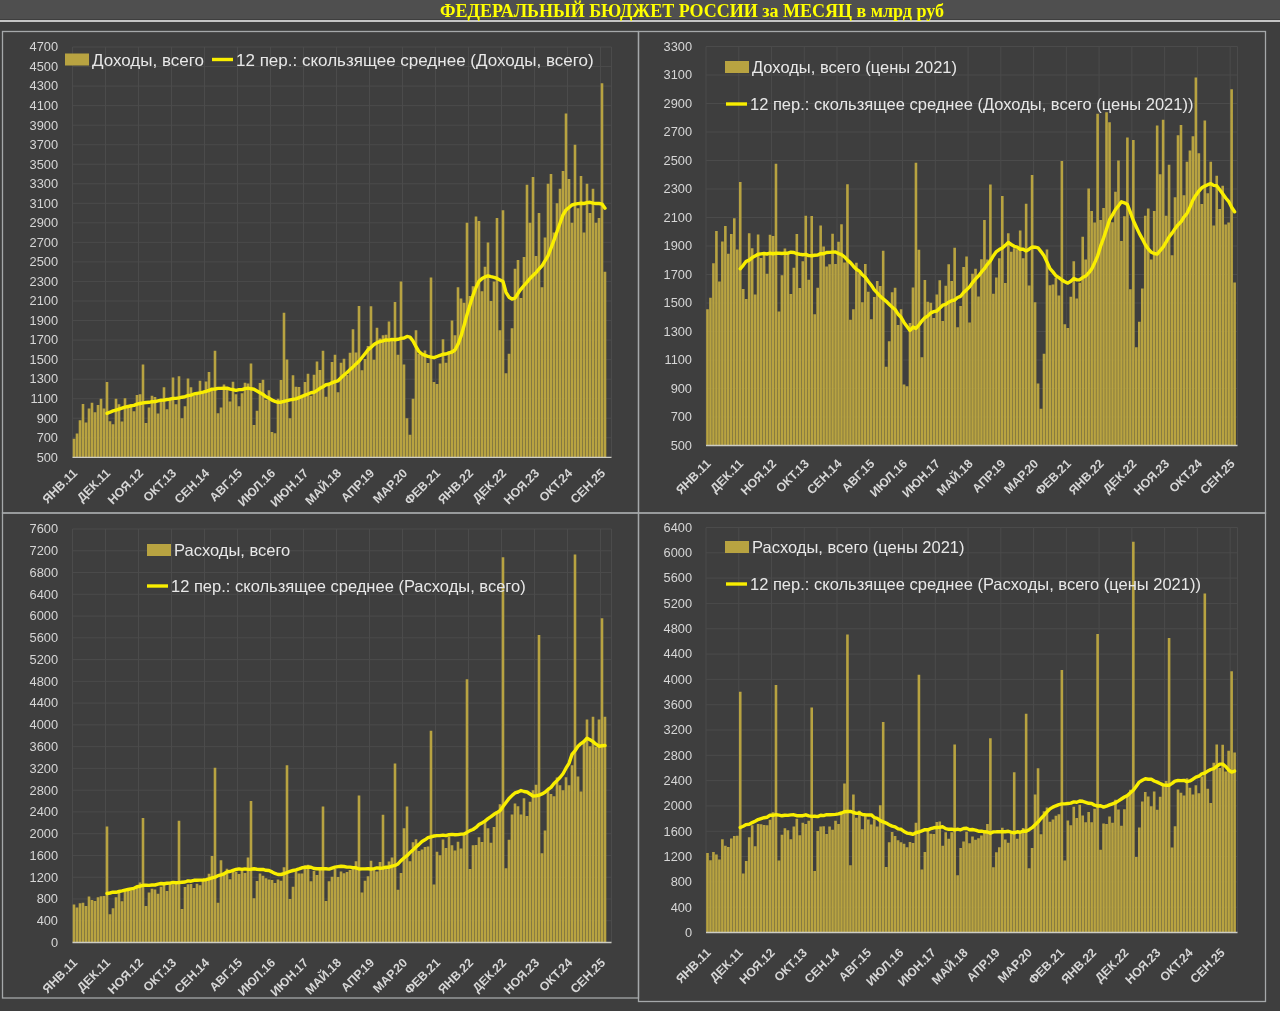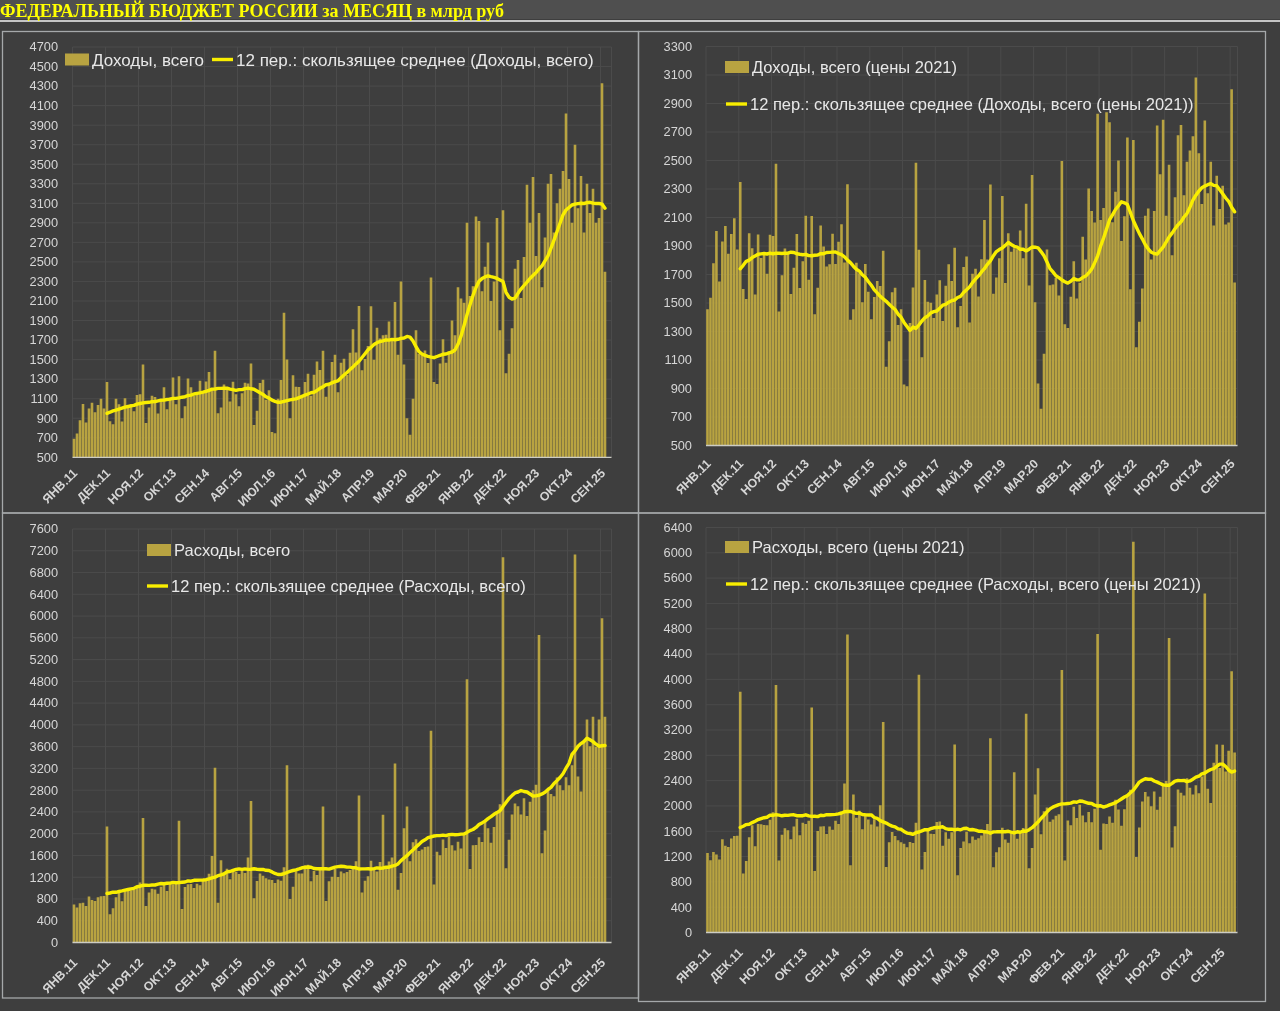--- a/index.html
+++ b/index.html
@@ -1,15 +1,15 @@
 <!DOCTYPE html>
 <html><head><meta charset="utf-8"><style>html,body{margin:0;padding:0;width:1280px;height:1011px;background:#3E3E3E;overflow:hidden}body{font-family:"Liberation Sans",sans-serif;position:relative}</style></head><body>
 <div style="position:absolute;left:0;top:0;width:1280px;height:19px;background:#4F4F4F"></div>
 <div style="position:absolute;left:0;top:19.5px;width:1280px;height:2px;background:#C5C5C5"></div>
-<div style="position:absolute;left:0;top:1px;width:944px;text-align:left;font-family:'Liberation Serif',serif;font-weight:bold;font-size:18px;color:#FFFF00">ФЕДЕРАЛЬНЫЙ БЮДЖЕТ РОССИИ за МЕСЯЦ в млрд руб</div>
+<div style="position:absolute;left:0;top:1px;width:944px;text-align:right;font-family:'Liberation Serif',serif;font-weight:bold;font-size:18px;color:#FFFF00">ФЕДЕРАЛЬНЫЙ БЮДЖЕТ РОССИИ за МЕСЯЦ в млрд руб</div>
 <svg style="position:absolute;left:0;top:0" width="1280" height="1011" viewBox="0 0 1280 1011">
     <rect x="2.5" y="31.5" width="636" height="481.5" fill="none" stroke="#A5A8AA" stroke-width="1.3"></rect>
     <path d="M72.5 437.76H611.5M72.5 418.22H611.5M72.5 398.69H611.5M72.5 379.15H611.5M72.5 359.61H611.5M72.5 340.07H611.5M72.5 320.53H611.5M72.5 301.00H611.5M72.5 281.46H611.5M72.5 261.92H611.5M72.5 242.38H611.5M72.5 222.84H611.5M72.5 203.30H611.5M72.5 183.77H611.5M72.5 164.23H611.5M72.5 144.69H611.5M72.5 125.15H611.5M72.5 105.61H611.5M72.5 86.08H611.5M72.5 66.54H611.5M72.5 47.00H611.5M72.50 47.0V457.3M105.50 47.0V457.3M138.50 47.0V457.3M171.50 47.0V457.3M204.50 47.0V457.3M237.50 47.0V457.3M270.50 47.0V457.3M303.50 47.0V457.3M336.50 47.0V457.3M369.50 47.0V457.3M402.50 47.0V457.3M435.50 47.0V457.3M468.50 47.0V457.3M501.50 47.0V457.3M534.50 47.0V457.3M567.50 47.0V457.3M600.50 47.0V457.3M611.50 47.0V457.3" stroke="#4B4B4B" stroke-width="1" fill="none"></path>
     <path d="M72.70 438.74h2.6V457.3h-2.6ZM75.70 433.45h2.6V457.3h-2.6ZM78.70 420.27h2.6V457.3h-2.6ZM81.70 404.04h2.6V457.3h-2.6ZM84.70 422.44h2.6V457.3h-2.6ZM87.70 408.59h2.6V457.3h-2.6ZM90.70 402.78h2.6V457.3h-2.6ZM93.70 412.31h2.6V457.3h-2.6ZM96.70 405.01h2.6V457.3h-2.6ZM99.70 398.82h2.6V457.3h-2.6ZM102.70 408.53h2.6V457.3h-2.6ZM105.70 382.08h2.6V457.3h-2.6ZM108.70 421.15h2.6V457.3h-2.6ZM111.70 424.35h2.6V457.3h-2.6ZM114.70 398.86h2.6V457.3h-2.6ZM117.70 404.20h2.6V457.3h-2.6ZM120.70 421.50h2.6V457.3h-2.6ZM123.70 398.19h2.6V457.3h-2.6ZM126.70 406.85h2.6V457.3h-2.6ZM129.70 403.91h2.6V457.3h-2.6ZM132.70 411.19h2.6V457.3h-2.6ZM135.70 394.90h2.6V457.3h-2.6ZM138.70 394.36h2.6V457.3h-2.6ZM141.70 364.49h2.6V457.3h-2.6ZM144.70 423.11h2.6V457.3h-2.6ZM147.70 407.59h2.6V457.3h-2.6ZM150.70 395.76h2.6V457.3h-2.6ZM153.70 397.01h2.6V457.3h-2.6ZM156.70 413.41h2.6V457.3h-2.6ZM159.70 401.89h2.6V457.3h-2.6ZM162.70 387.14h2.6V457.3h-2.6ZM165.70 409.28h2.6V457.3h-2.6ZM168.70 397.42h2.6V457.3h-2.6ZM171.70 377.41h2.6V457.3h-2.6ZM174.70 404.32h2.6V457.3h-2.6ZM177.70 376.22h2.6V457.3h-2.6ZM180.70 418.22h2.6V457.3h-2.6ZM183.70 406.20h2.6V457.3h-2.6ZM186.70 378.43h2.6V457.3h-2.6ZM189.70 387.24h2.6V457.3h-2.6ZM192.70 395.74h2.6V457.3h-2.6ZM195.70 394.47h2.6V457.3h-2.6ZM198.70 380.66h2.6V457.3h-2.6ZM201.70 392.79h2.6V457.3h-2.6ZM204.70 381.50h2.6V457.3h-2.6ZM207.70 372.08h2.6V457.3h-2.6ZM210.70 388.31h2.6V457.3h-2.6ZM213.70 350.82h2.6V457.3h-2.6ZM216.70 413.34h2.6V457.3h-2.6ZM219.70 407.56h2.6V457.3h-2.6ZM222.70 384.45h2.6V457.3h-2.6ZM225.70 388.43h2.6V457.3h-2.6ZM228.70 401.49h2.6V457.3h-2.6ZM231.70 381.73h2.6V457.3h-2.6ZM234.70 394.36h2.6V457.3h-2.6ZM237.70 406.28h2.6V457.3h-2.6ZM240.70 393.13h2.6V457.3h-2.6ZM243.70 382.87h2.6V457.3h-2.6ZM246.70 383.38h2.6V457.3h-2.6ZM249.70 363.52h2.6V457.3h-2.6ZM252.70 425.06h2.6V457.3h-2.6ZM255.70 410.69h2.6V457.3h-2.6ZM258.70 383.07h2.6V457.3h-2.6ZM261.70 379.78h2.6V457.3h-2.6ZM264.70 399.80h2.6V457.3h-2.6ZM267.70 390.33h2.6V457.3h-2.6ZM270.70 431.90h2.6V457.3h-2.6ZM273.70 433.37h2.6V457.3h-2.6ZM276.70 398.81h2.6V457.3h-2.6ZM279.70 379.99h2.6V457.3h-2.6ZM282.70 312.72h2.6V457.3h-2.6ZM285.70 359.61h2.6V457.3h-2.6ZM288.70 418.22h2.6V457.3h-2.6ZM291.70 375.24h2.6V457.3h-2.6ZM294.70 386.84h2.6V457.3h-2.6ZM297.70 387.07h2.6V457.3h-2.6ZM300.70 395.39h2.6V457.3h-2.6ZM303.70 381.99h2.6V457.3h-2.6ZM306.70 373.86h2.6V457.3h-2.6ZM309.70 395.72h2.6V457.3h-2.6ZM312.70 374.84h2.6V457.3h-2.6ZM315.70 361.45h2.6V457.3h-2.6ZM318.70 370.06h2.6V457.3h-2.6ZM321.70 350.82h2.6V457.3h-2.6ZM324.70 396.73h2.6V457.3h-2.6ZM327.70 384.47h2.6V457.3h-2.6ZM330.70 361.99h2.6V457.3h-2.6ZM333.70 354.72h2.6V457.3h-2.6ZM336.70 392.34h2.6V457.3h-2.6ZM339.70 362.71h2.6V457.3h-2.6ZM342.70 358.67h2.6V457.3h-2.6ZM345.70 374.96h2.6V457.3h-2.6ZM348.70 352.77h2.6V457.3h-2.6ZM351.70 329.13h2.6V457.3h-2.6ZM354.70 352.51h2.6V457.3h-2.6ZM357.70 305.88h2.6V457.3h-2.6ZM360.70 370.36h2.6V457.3h-2.6ZM363.70 359.10h2.6V457.3h-2.6ZM366.70 345.92h2.6V457.3h-2.6ZM369.70 306.27h2.6V457.3h-2.6ZM372.70 359.75h2.6V457.3h-2.6ZM375.70 327.70h2.6V457.3h-2.6ZM378.70 338.61h2.6V457.3h-2.6ZM381.70 335.23h2.6V457.3h-2.6ZM384.70 334.75h2.6V457.3h-2.6ZM387.70 321.49h2.6V457.3h-2.6ZM390.70 338.33h2.6V457.3h-2.6ZM393.70 301.97h2.6V457.3h-2.6ZM396.70 354.73h2.6V457.3h-2.6ZM399.70 281.46h2.6V457.3h-2.6ZM402.70 364.49h2.6V457.3h-2.6ZM405.70 418.22h2.6V457.3h-2.6ZM408.70 434.83h2.6V457.3h-2.6ZM411.70 398.69h2.6V457.3h-2.6ZM414.70 330.18h2.6V457.3h-2.6ZM417.70 353.94h2.6V457.3h-2.6ZM420.70 353.88h2.6V457.3h-2.6ZM423.70 350.41h2.6V457.3h-2.6ZM426.70 362.96h2.6V457.3h-2.6ZM429.70 277.55h2.6V457.3h-2.6ZM432.70 382.08h2.6V457.3h-2.6ZM435.70 384.03h2.6V457.3h-2.6ZM438.70 363.56h2.6V457.3h-2.6ZM441.70 339.28h2.6V457.3h-2.6ZM444.70 362.67h2.6V457.3h-2.6ZM447.70 351.47h2.6V457.3h-2.6ZM450.70 320.53h2.6V457.3h-2.6ZM453.70 335.17h2.6V457.3h-2.6ZM456.70 287.32h2.6V457.3h-2.6ZM459.70 298.43h2.6V457.3h-2.6ZM462.70 302.71h2.6V457.3h-2.6ZM465.70 222.84h2.6V457.3h-2.6ZM468.70 296.11h2.6V457.3h-2.6ZM471.70 286.34h2.6V457.3h-2.6ZM474.70 216.49h2.6V457.3h-2.6ZM477.70 220.89h2.6V457.3h-2.6ZM480.70 291.23h2.6V457.3h-2.6ZM483.70 266.80h2.6V457.3h-2.6ZM486.70 242.38h2.6V457.3h-2.6ZM489.70 301.00h2.6V457.3h-2.6ZM492.70 281.46h2.6V457.3h-2.6ZM495.70 217.96h2.6V457.3h-2.6ZM498.70 330.30h2.6V457.3h-2.6ZM501.70 210.14h2.6V457.3h-2.6ZM504.70 373.29h2.6V457.3h-2.6ZM507.70 353.75h2.6V457.3h-2.6ZM510.70 328.35h2.6V457.3h-2.6ZM513.70 268.76h2.6V457.3h-2.6ZM516.70 259.97h2.6V457.3h-2.6ZM519.70 298.06h2.6V457.3h-2.6ZM522.70 257.03h2.6V457.3h-2.6ZM525.70 184.74h2.6V457.3h-2.6ZM528.70 222.84h2.6V457.3h-2.6ZM531.70 176.93h2.6V457.3h-2.6ZM534.70 256.06h2.6V457.3h-2.6ZM537.70 213.07h2.6V457.3h-2.6ZM540.70 287.32h2.6V457.3h-2.6ZM543.70 237.50h2.6V457.3h-2.6ZM546.70 183.77h2.6V457.3h-2.6ZM549.70 174.00h2.6V457.3h-2.6ZM552.70 232.61h2.6V457.3h-2.6ZM555.70 203.30h2.6V457.3h-2.6ZM558.70 188.65h2.6V457.3h-2.6ZM561.70 171.07h2.6V457.3h-2.6ZM564.70 113.43h2.6V457.3h-2.6ZM567.70 178.88h2.6V457.3h-2.6ZM570.70 222.84h2.6V457.3h-2.6ZM573.70 144.69h2.6V457.3h-2.6ZM576.70 208.19h2.6V457.3h-2.6ZM579.70 175.95h2.6V457.3h-2.6ZM582.70 232.61h2.6V457.3h-2.6ZM585.70 183.77h2.6V457.3h-2.6ZM588.70 213.07h2.6V457.3h-2.6ZM591.70 188.65h2.6V457.3h-2.6ZM594.70 222.84h2.6V457.3h-2.6ZM597.70 217.96h2.6V457.3h-2.6ZM600.70 83.15h2.6V457.3h-2.6ZM603.70 271.69h2.6V457.3h-2.6Z" fill="#B8A341"></path>
     <path d="M72.5 457.30H611.5" stroke="#CCCCC4" stroke-width="1.3"></path>
     <polyline points="107.0,413.3 110.0,412.2 113.0,410.9 116.0,410.2 119.0,409.2 122.0,408.2 125.0,407.2 128.0,406.5 131.0,405.9 134.0,405.4 137.0,404.1 140.0,403.5 143.0,402.9 146.0,402.5 149.0,402.3 152.0,401.7 155.0,401.6 158.0,400.8 161.0,400.2 164.0,400.1 167.0,399.5 170.0,399.1 173.0,398.4 176.0,398.4 179.0,397.9 182.0,397.2 185.0,396.7 188.0,395.5 191.0,395.1 194.0,394.0 197.0,393.4 200.0,392.8 203.0,392.1 206.0,391.3 209.0,390.3 212.0,389.1 215.0,389.0 218.0,388.4 221.0,388.4 224.0,388.2 227.0,388.1 230.0,389.1 233.0,389.6 236.0,390.3 239.0,389.6 242.0,389.6 245.0,388.6 248.0,388.2 251.0,388.8 254.0,389.3 257.0,391.0 260.0,392.8 263.0,394.4 266.0,396.8 269.0,398.1 272.0,400.2 275.0,401.4 278.0,402.3 281.0,402.2 284.0,401.4 287.0,400.6 290.0,399.9 293.0,399.3 296.0,398.9 299.0,397.7 302.0,396.4 305.0,395.2 308.0,394.0 311.0,392.7 314.0,392.2 317.0,390.5 320.0,388.3 323.0,386.7 326.0,384.8 329.0,384.3 332.0,382.8 335.0,381.6 338.0,380.8 341.0,377.7 344.0,375.0 347.0,372.5 350.0,369.6 353.0,366.9 356.0,363.9 359.0,361.2 362.0,357.5 365.0,353.7 368.0,349.9 371.0,347.4 374.0,344.5 377.0,342.7 380.0,341.5 383.0,340.9 386.0,339.9 389.0,340.1 392.0,339.4 395.0,339.7 398.0,339.3 401.0,338.4 404.0,338.0 407.0,336.4 410.0,337.1 413.0,341.0 416.0,346.7 419.0,351.7 422.0,354.0 425.0,355.4 428.0,356.4 431.0,357.1 434.0,357.7 437.0,356.5 440.0,355.4 443.0,354.3 446.0,354.0 449.0,352.8 452.0,352.0 455.0,350.0 458.0,344.3 461.0,336.2 464.0,325.7 467.0,314.7 470.0,304.7 473.0,295.4 476.0,287.5 479.0,281.2 482.0,278.6 485.0,276.9 488.0,275.8 491.0,276.6 494.0,277.3 497.0,278.4 500.0,279.9 503.0,281.5 506.0,292.3 509.0,297.2 512.0,299.0 515.0,298.1 518.0,293.3 521.0,289.1 524.0,285.5 527.0,282.1 530.0,278.5 533.0,275.5 536.0,272.6 539.0,269.0 542.0,265.8 545.0,260.9 548.0,255.8 551.0,248.2 554.0,240.2 557.0,231.8 560.0,223.2 563.0,214.9 566.0,210.0 569.0,207.5 572.0,205.0 575.0,204.2 578.0,203.6 581.0,203.3 584.0,203.5 587.0,202.6 590.0,202.3 593.0,203.1 596.0,203.5 599.0,203.5 602.0,204.1 605.0,208.2" fill="none" stroke="#F9EE00" stroke-width="3.4" stroke-linejoin="round" stroke-linecap="round"></polyline>
     <text x="58" y="461.6" text-anchor="end" font-size="12.8" fill="#D6D6D6">500</text>
     <text x="58" y="442.1" text-anchor="end" font-size="12.8" fill="#D6D6D6">700</text>
     <text x="58" y="422.5" text-anchor="end" font-size="12.8" fill="#D6D6D6">900</text>
     <text x="58" y="403.0" text-anchor="end" font-size="12.8" fill="#D6D6D6">1100</text>

